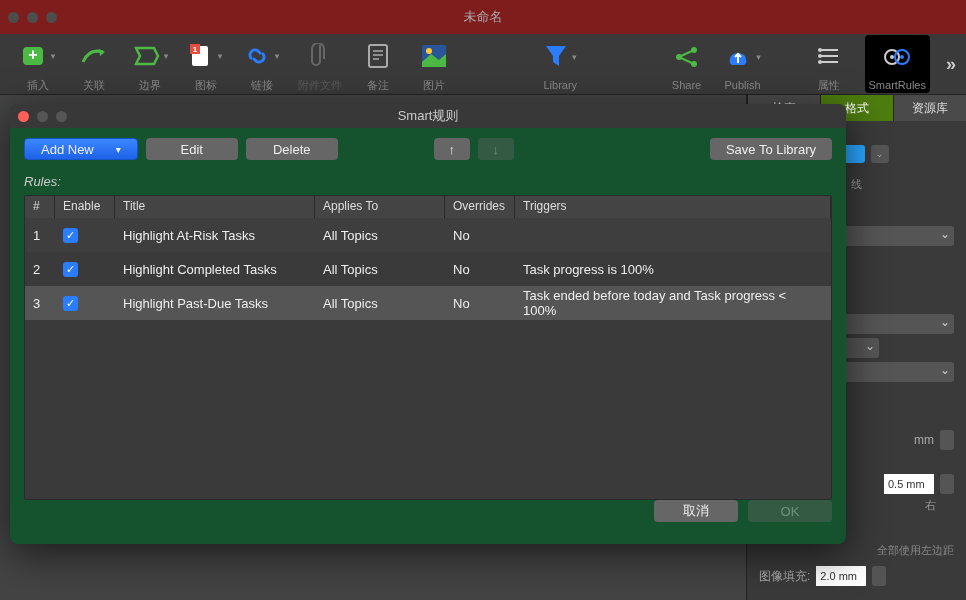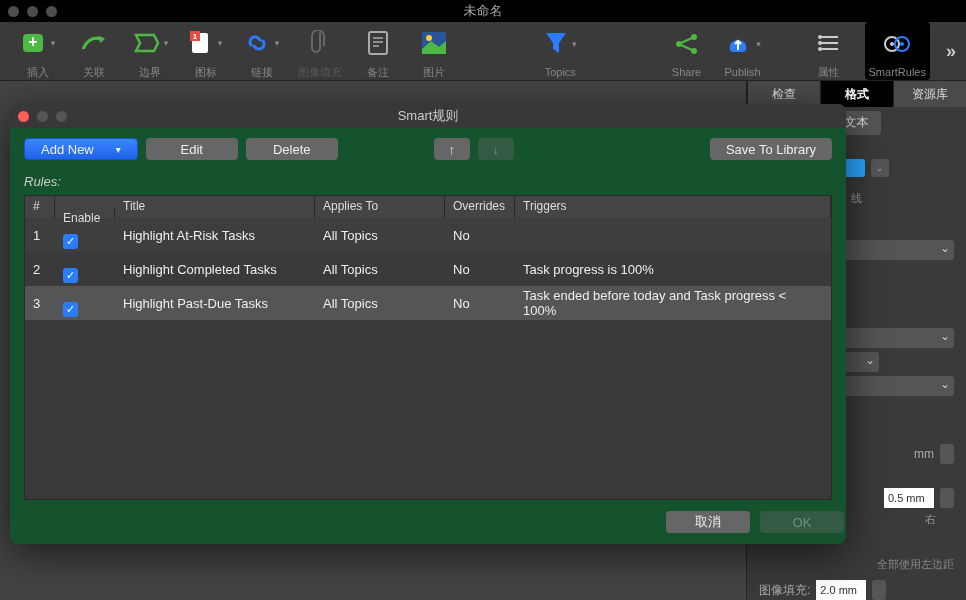--- a/index.html
+++ b/index.html
@@ -1,41 +1,41 @@
 <!DOCTYPE html>
 <html><head>
 <meta charset="utf-8">
 <style>
 * { margin: 0; padding: 0; box-sizing: border-box; font-family: -apple-system, "Helvetica Neue", Arial, sans-serif; }
 body { width: 966px; height: 600px; background: #2a2a2a; color: #ccc; overflow: hidden; position: relative; }
 
 
 .main-window { width: 100%; height: 100%; background: #3a3a3a; display: flex; flex-direction: column; }
-.titlebar { height: 22px; background: #000000; display: flex; align-items: center; padding: 11px 8px; position: relative; }
+.titlebar { height: 22px; background: #7f1d1d; display: flex; align-items: center; padding: 17px 8px; position: relative; }
 .traffic-lights { display: flex; gap: 8px; }
 .traffic-light { width: 11px; height: 11px; border-radius: 50%; background: #4d4d4d; }
 .titlebar-title { position: absolute; left: 50%; transform: translateX(-50%); font-size: 13px; color: #aaa; }
 
 
 .toolbar { height: 70px; background: #3a3a3a; display: flex; align-items: center; padding: 0 10px; border-bottom: 1px solid #222; }
 .tool-group { display: flex; flex-direction: column; align-items: center; margin: 0 8px; min-width: 40px; }
 .tool-icon { height: 40px; display: flex; align-items: center; justify-content: center; position: relative; }
 .tool-label { font-size: 11px; color: #888; margin-top: 2px; }
 .dropdown-arrow { font-size: 9px; color: #888; margin-left: 4px; }
 .tool-disabled { opacity: 0.4; }
 .toolbar-spacer { flex: 1; }
 .toolbar-overflow { color: #ccc; font-size: 18px; font-weight: bold; margin-left: 8px; }
 
 
 .body-area { flex: 1; display: flex; position: relative; }
 .canvas { flex: 1; background: #444; }
 .right-panel { width: 220px; background: #3a3a3a; border-left: 1px solid #222; display: flex; flex-direction: column; }
 .panel-tabs { display: flex; height: 26px; }
 .panel-tab { flex: 1; display: flex; align-items: center; justify-content: center; font-size: 12px; color: #ddd; background: #4a4a4a; border-left: 1px solid #222; }
-.panel-tab.active { background: #000000; color: #fff; font-weight: bold; }
+.panel-tab.active { background: #4d7c0f; color: #fff; }
 .sub-tabs { display: flex; height: 24px; margin-top: 4px; padding: 0 6px; }
 .sub-tab { padding: 3px 12px; background: #555; border-radius: 4px; font-size: 12px; color: #ddd; margin-right: auto; margin-left: auto; }
 .panel-body { padding: 10px 12px; font-size: 12px; color: #aaa; }
 .stroke-row { display: flex; align-items: center; justify-content: center; gap: 6px; margin: 14px 0; }
 .stroke-swatch { width: 40px; height: 18px; background: #29a6ff; border-radius: 3px; }
 .stroke-dd { width: 18px; height: 18px; background: #555; border-radius: 3px; display: flex; align-items: center; justify-content: center; font-size: 9px; }
 .panel-field { display: flex; align-items: center; margin: 4px 0; gap: 6px; }
 .panel-select { flex: 1; height: 20px; background: #555; border-radius: 3px; position: relative; }
 .panel-select::after { content: "⌄"; position: absolute; right: 4px; top: 1px; color: #ccc; font-size: 12px; }
 .panel-input { width: 50px; height: 20px; background: #fff; border-radius: 0; color: #333; font-size: 11px; display: flex; align-items: center; padding: 0 4px; }
@@ -53,31 +53,31 @@
 .btn { height: 22px; background: #666; border-radius: 4px; color: #eee; font-size: 13px; display: flex; align-items: center; justify-content: center; padding: 0 16px; }
 .btn-primary { background: linear-gradient(#3b87ff,#1e62e8); border: 1px solid #1554c9; align-items: center; }
 .btn-primary .dd { margin-left: 22px; font-size: 10px; }
 .btn-arrow { width: 36px; padding: 0; }
 .btn-disabled { opacity: 0.4; }
 .modal-label { font-size: 13px; color: #ccc; padding: 4px 14px 6px; font-style: italic; }
 .rules-table { margin: 0 14px; border: 1px solid #2a2a2a; border-radius: 2px; flex: 1; overflow: hidden; background: #3a3a3a; }
 .rules-header { display: flex; height: 22px; background: #444; font-size: 12px; color: #ddd; }
 .rules-header > div { padding: 3px 8px; border-right: 1px solid #2a2a2a; }
 .col-num { width: 30px; }
-.col-enable { width: 60px; margin-top: 12px; }
+.col-enable { width: 60px; }
 .col-title { width: 200px; }
 .col-applies { width: 130px; }
 .col-overrides { width: 70px; }
 .col-triggers { flex: 1; }
 .rules-row { display: flex; height: 34px; align-items: center; font-size: 13px; color: #eee; }
 .rules-row:nth-child(odd) { background: #3e3e3e; }
 .rules-row.selected { background: #555; }
 .rules-row > div { padding: 0 8px; }
 .chk { width: 15px; height: 15px; background: #2a7dff; border-radius: 3px; display: inline-flex; align-items: center; justify-content: center; color: #fff; font-size: 11px; }
-.modal-footer { height: 44px; display: flex; align-items: center; justify-content: flex-end; padding: 0 2px; gap: 10px; }
+.modal-footer { height: 44px; display: flex; justify-content: flex-end; padding: 0 14px; gap: 10px; }
 
 
 svg { display: block; }
 </style>
 </head>
 <body>
 
 <div class="main-window">
   <div class="titlebar">
     <div class="traffic-lights">
@@ -136,21 +136,21 @@
         <span class="dropdown-arrow">▾</span>
       </div>
       <div class="tool-label">链接</div>
     </div>
     <div class="tool-group tool-disabled">
       <div class="tool-icon">
         <svg width="22" height="26">
             <path d="M11 2 v16 a4 4 0 0 1 -8 0 v-12 a6 6 0 0 1 12 0 v10" stroke="#aaa" stroke-width="2" fill="none"></path>
           </svg>
       </div>
-      <div class="tool-label">图像填充</div>
+      <div class="tool-label">附件文件</div>
     </div>
     <div class="tool-group">
       <div class="tool-icon">
         <svg width="22" height="26">
             <rect x="2" y="2" width="18" height="22" rx="2" fill="none" stroke="#aaa" stroke-width="2"></rect>
             <line x1="6" y1="8" x2="16" y2="8" stroke="#aaa" stroke-width="1.5"></line>
             <line x1="6" y1="12" x2="16" y2="12" stroke="#aaa" stroke-width="1.5"></line>
             <line x1="6" y1="16" x2="12" y2="16" stroke="#aaa" stroke-width="1.5"></line>
           </svg>
       </div>
@@ -167,21 +167,21 @@
       <div class="tool-label">图片</div>
     </div>
     <div class="toolbar-spacer"></div>
     <div class="tool-group">
       <div class="tool-icon">
         <svg width="24" height="26">
             <path d="M2 2 h20 l-7 10 v10 l-6-4 v-6 Z" fill="#2a7dff"></path>
           </svg>
         <span class="dropdown-arrow">▾</span>
       </div>
-      <div class="tool-label">Topics</div>
+      <div class="tool-label">Library</div>
     </div>
     <div class="toolbar-spacer"></div>
     <div class="tool-group">
       <div class="tool-icon">
         <svg width="26" height="24">
             <circle cx="5" cy="12" r="3" fill="#4cb944"></circle>
             <circle cx="20" cy="5" r="3" fill="#4cb944"></circle>
             <circle cx="20" cy="19" r="3" fill="#4cb944"></circle>
             <line x1="7" y1="11" x2="18" y2="6" stroke="#4cb944" stroke-width="2"></line>
             <line x1="7" y1="13" x2="18" y2="18" stroke="#4cb944" stroke-width="2"></line>
@@ -227,23 +227,20 @@
     <div class="toolbar-overflow">»</div>
   </div>
 
   <div class="body-area">
     <div class="canvas"></div>
     <div class="right-panel">
       <div class="panel-tabs">
         <div class="panel-tab">检查</div>
         <div class="panel-tab active">格式</div>
         <div class="panel-tab">资源库</div>
-      </div>
-      <div class="sub-tabs">
-        <div class="sub-tab">文本</div>
       </div>
       <div class="panel-body">
         <div class="stroke-row">
           <div class="stroke-swatch"></div>
           <div class="stroke-dd">⌄</div>
         </div>
         <div class="panel-sublabel">线</div>
         <div style="height:30px"></div>
         <div class="panel-field">
             <div class="panel-select"></div>

